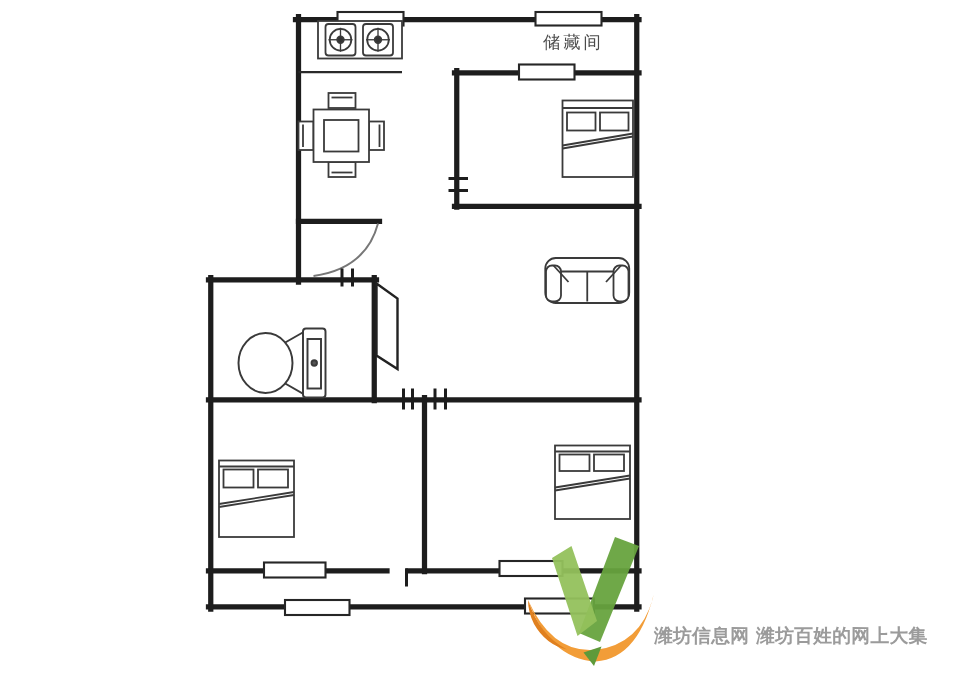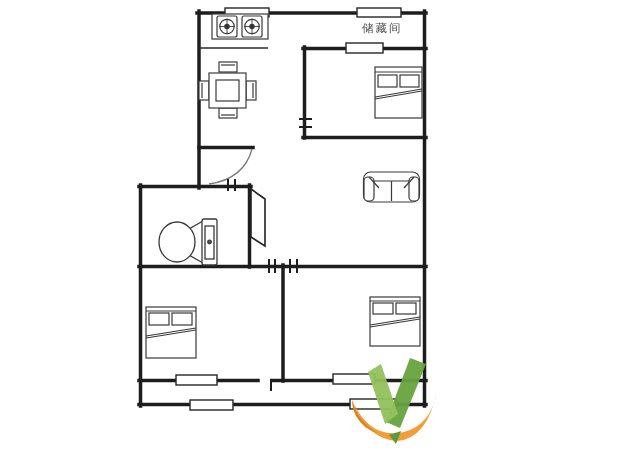--- a/index.html
+++ b/index.html
@@ -153,14 +153,15 @@
       <polygon points="368,372 381,364 398,414 385,424" fill-opacity="0.95" fill="#94c15c"></polygon>
 
       <path d="M352,400 Q366,439 397,441 Q427,439 437,391
                Q431,425 404,432 Q370,440 352,400 Z" stroke="none" fill="#f29d38"></path>
       <path d="M352,400 Q360,424 378,433 Q364,430 356,416 Q352,408 352,400 Z" stroke="none" fill="#e0801f"></path>
 
       <polygon points="389,435 401,431 396,444" fill="#5e9a3a"></polygon>
     </g>
   </svg>
 
+  <div class="wm-sub">潍坊信息网 潍坊百姓的网上大集</div>
 
 </div>
 
 </body></html>

